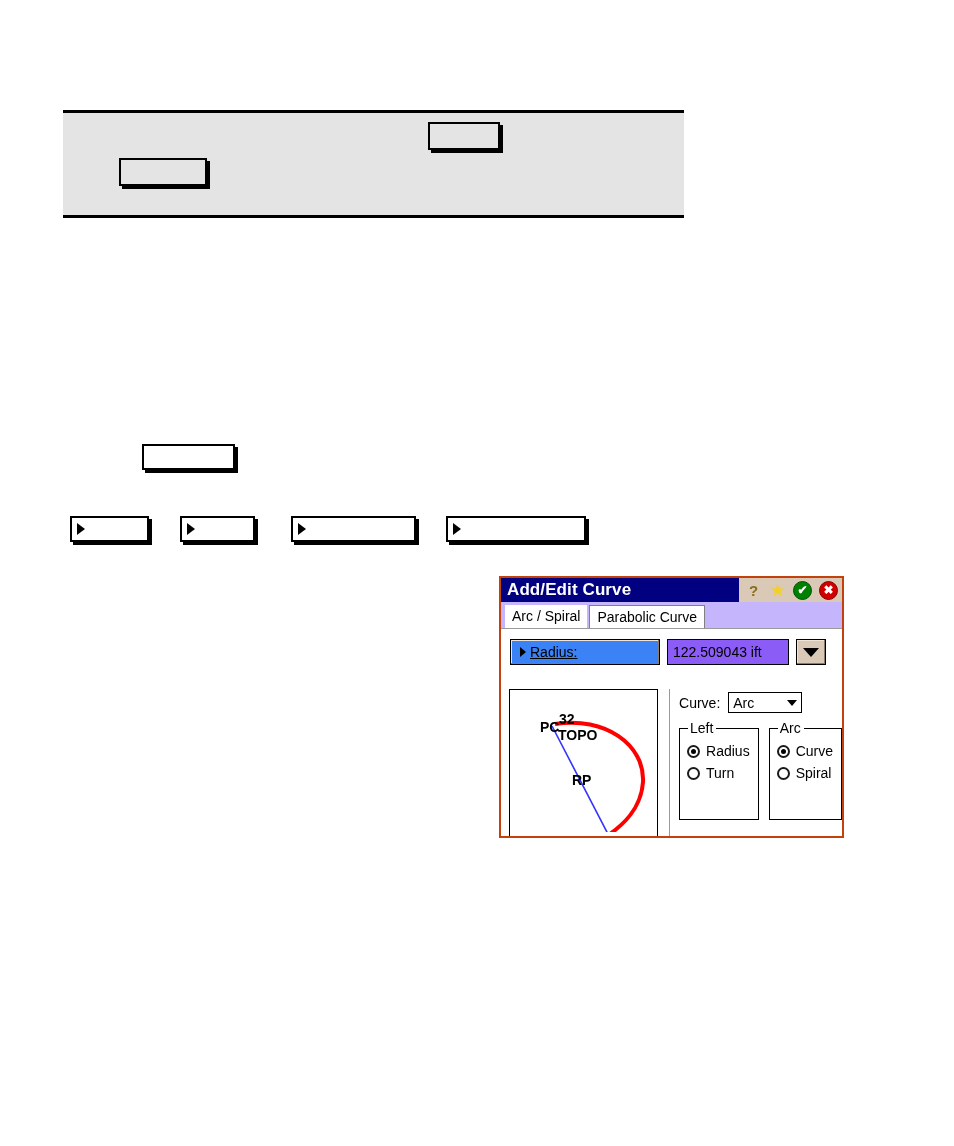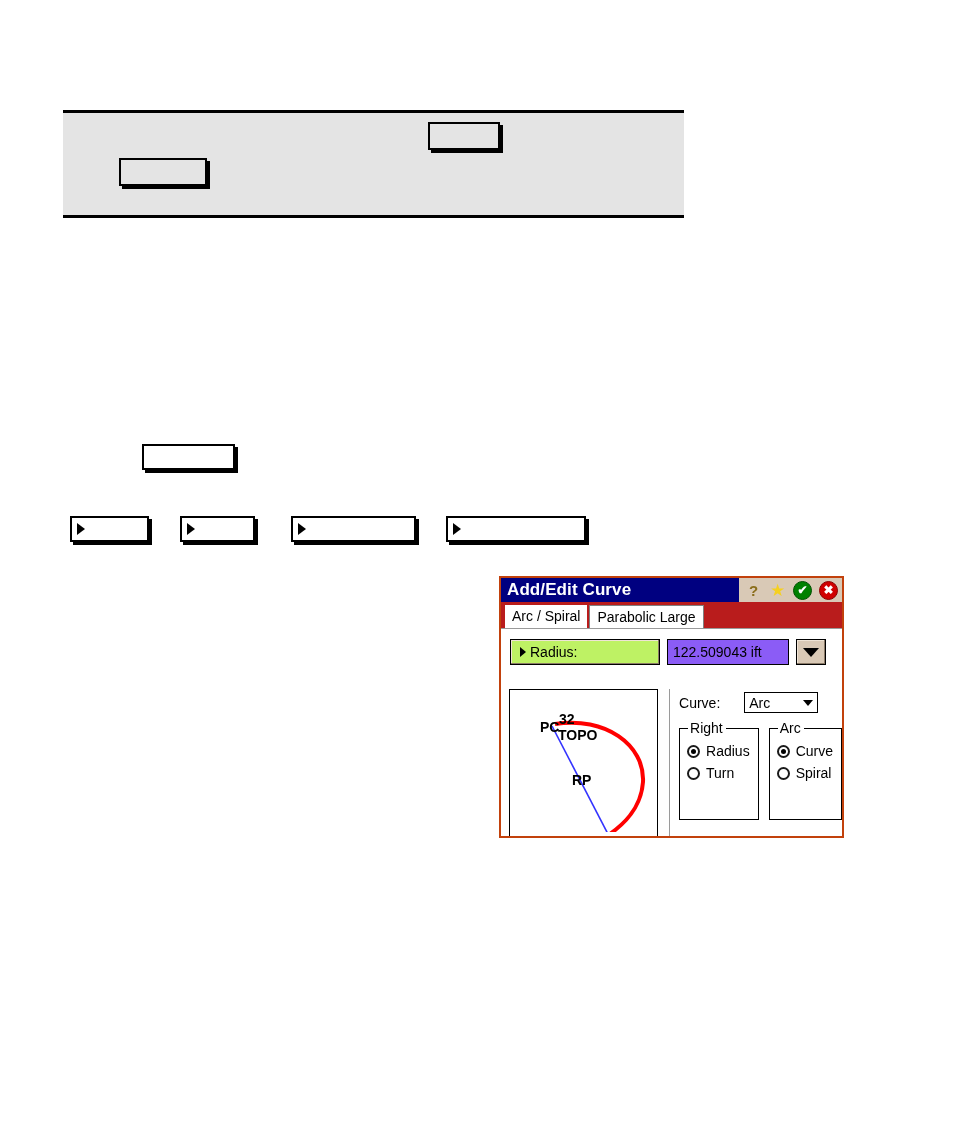--- a/index.html
+++ b/index.html
@@ -134,21 +134,21 @@
   .ticon.close {
     background: #d00000; border-radius: 50%;
     color: #ffffff; font-size: 12px; font-weight: bold;
     border: 1px solid #8b0000;
   }
 
   
   .tabstrip {
     height: 26px;
     position: relative;
-    background: #b91c1c;
+    background: #c4b5fd;
     display: flex;
     align-items: flex-end;
     padding-left: 4px;
   }
   .tab {
     height: 23px;
     line-height: 22px;
     font-size: 14px;
     color: #000000;
     padding: 0 7px;
@@ -176,29 +176,30 @@
 
   .radius-row {
     display: flex;
     align-items: center;
     padding: 10px 0 0 9px;
     gap: 7px;
   }
   .radius-btn {
     width: 150px;
     height: 26px;
-    background: #bef264;
+    background: #3b82f6;
     border: 1px solid #000000;
     box-shadow: inset -1px -1px 0 0 #8a7a68, inset 1px 1px 0 0 #efe4d6;
     display: flex;
     align-items: center;
     padding-left: 9px;
     box-sizing: border-box;
     font-size: 14px;
     gap: 4px;
+    text-decoration: underline;
   }
   .radius-btn .tri-sm {
     width: 0; height: 0;
     border-left: 6px solid #000000;
     border-top: 5px solid transparent;
     border-bottom: 5px solid transparent;
   }
   .radius-input {
     width: 122px;
     height: 26px;
@@ -251,21 +252,21 @@
     flex: 1;
     padding-top: 3px;
     box-sizing: border-box;
     border-left: 1px solid #9a9a9a;
     padding-left: 9px;
     margin-left: 1px;
   }
   .curve-row {
     display: flex;
     align-items: center;
-    gap: 24px;
+    gap: 8px;
     margin-bottom: 7px;
   }
   .curve-label { font-size: 14px; }
   .curve-select {
     width: 74px;
     height: 21px;
     border: 1px solid #000000;
     background: #ffffff;
     box-sizing: border-box;
     display: flex;
@@ -358,21 +359,21 @@
     <div class="title-icons">
       <span class="ticon help">?</span>
       <span class="ticon star">★</span>
       <span class="ticon ok">✔</span>
       <span class="ticon close">✖</span>
     </div>
   </div>
 
   <div class="tabstrip">
     <div class="tab active">Arc / Spiral</div>
-    <div class="tab inactive">Parabolic Large</div>
+    <div class="tab inactive">Parabolic Curve</div>
   </div>
 
   <div class="dlg-body">
 
     <div class="radius-row">
       <div class="radius-btn">
         <span class="tri-sm"></span>
         <span>Radius:</span>
       </div>
       <div class="radius-input">122.509043 ift</div>
@@ -400,21 +401,21 @@
           <span class="curve-label">Curve:</span>
           <div class="curve-select">
             <span>Arc</span>
             <span class="dd-tri-sm"></span>
           </div>
         </div>
 
         <div class="group-row">
 
           <fieldset class="grp">
-            <legend>Right</legend>
+            <legend>Left</legend>
             <div class="radio-item">
               <span class="radio on"></span>
               <span>Radius</span>
             </div>
             <div class="radio-item">
               <span class="radio"></span>
               <span>Turn</span>
             </div>
           </fieldset>
 

